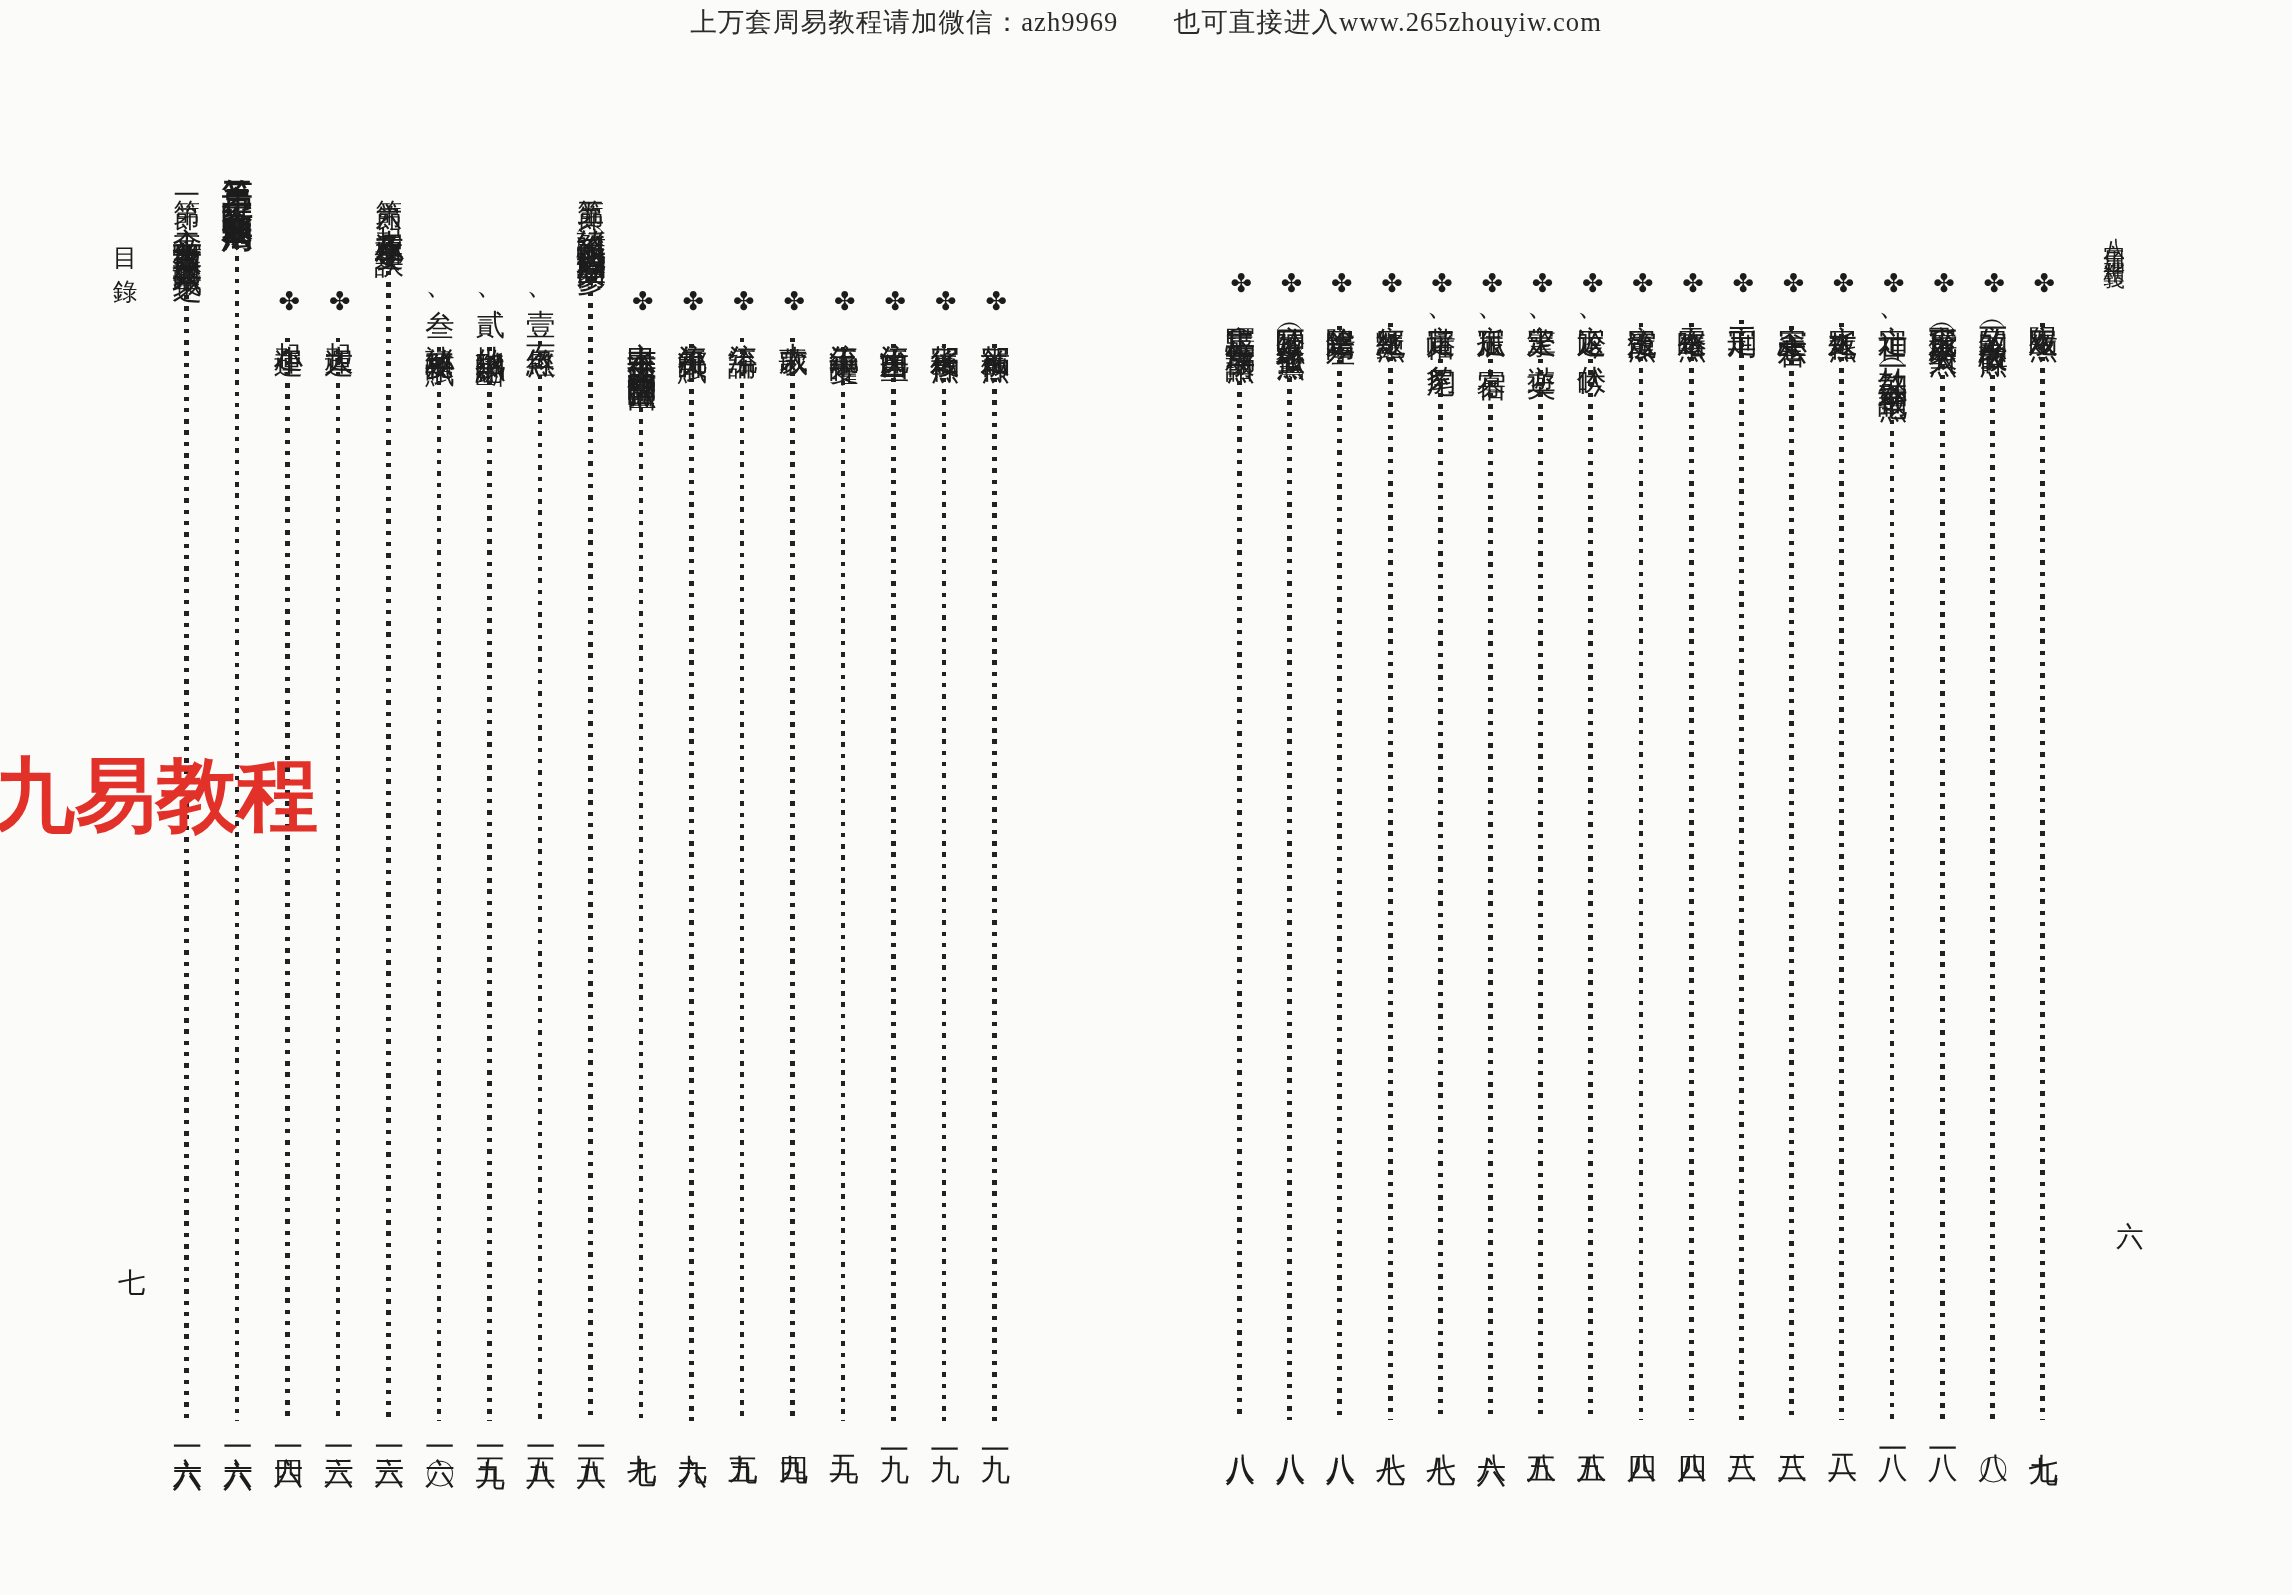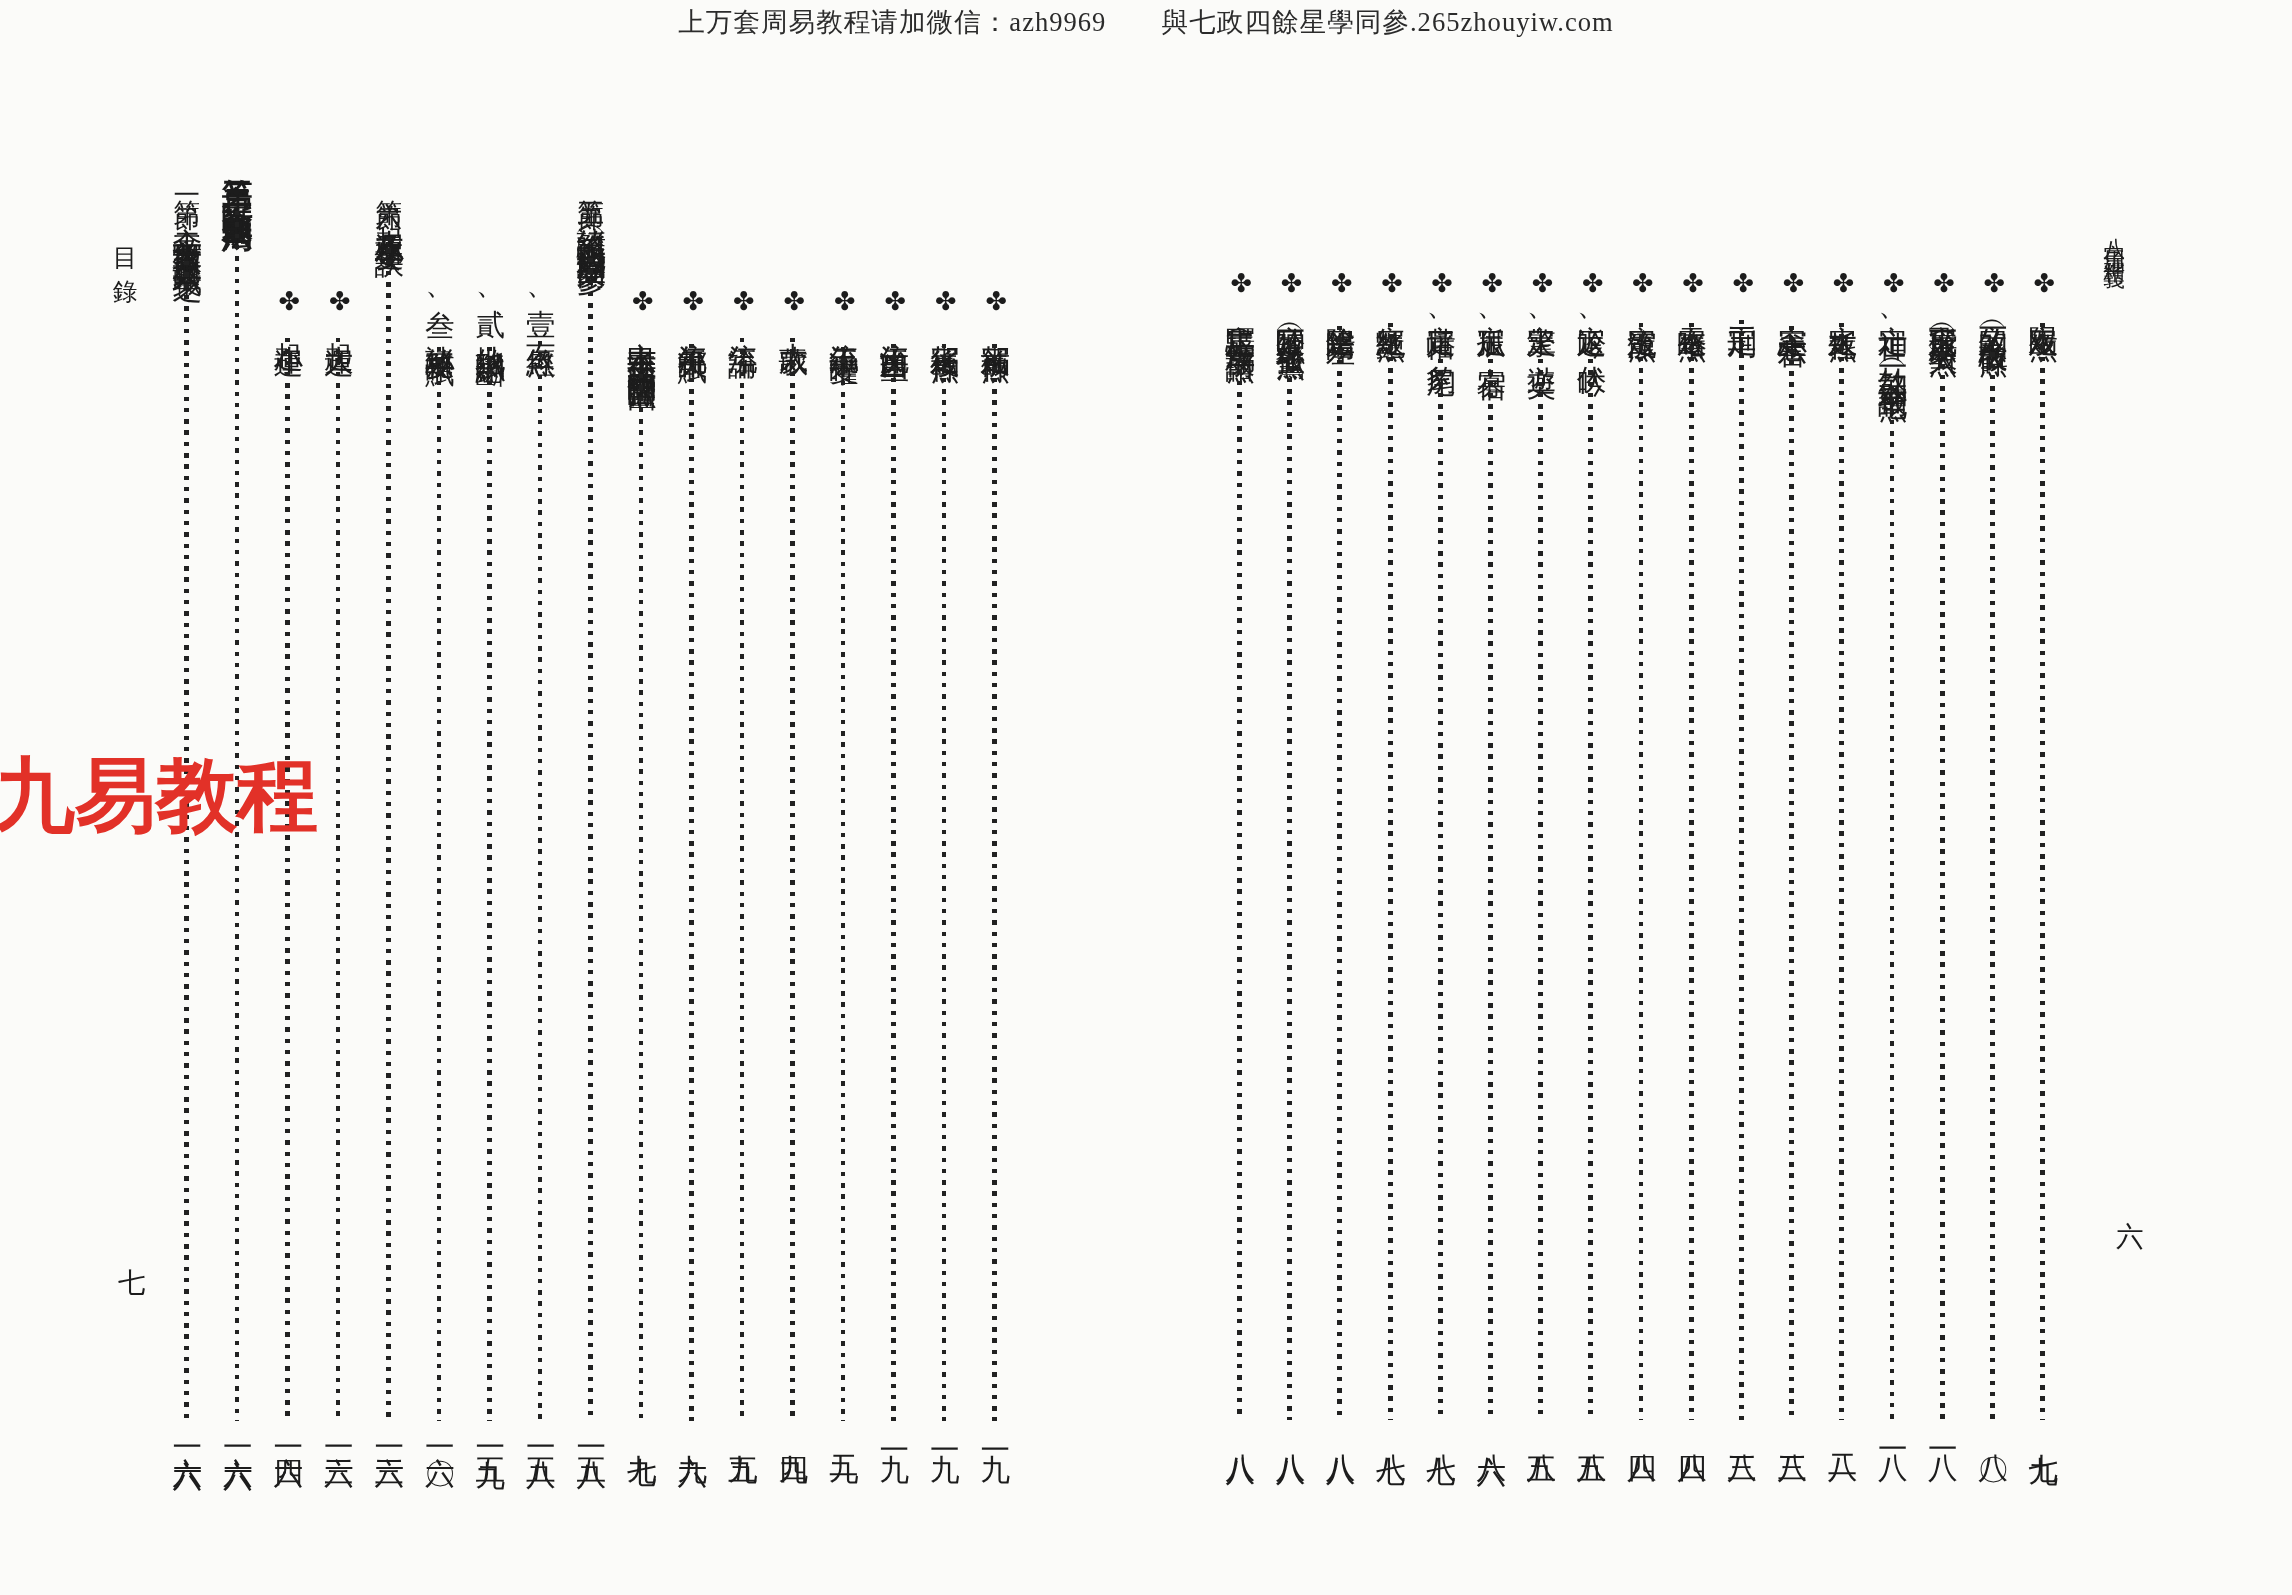--- a/index.html
+++ b/index.html
@@ -31,21 +31,21 @@
   #folio-left{left:118px;top:1269px;}
   .watermark{position:absolute;left:-5.9px;top:755px;z-index:5;
              font-family:"Liberation Sans","DejaVu Sans",sans-serif;
              font-weight:800;font-size:81px;line-height:1;letter-spacing:0;}
 </style>
 </head>
 <body>
 
 <div class="stage">
 
-  <div class="header">上万套周易教程请加微信：azh9969　　與七政四餘星學同參.265zhouyiw.com</div>
+  <div class="header">上万套周易教程请加微信：azh9969　　也可直接进入www.265zhouyiw.com</div>
 
   <div class="page-cols" id="right-cols">
       <div class="col">
         <span class="ttl"><span class="mk">✤</span>定陽双煞</span>
         <div class="leader"></div>
         <span class="pg">七九</span>
       </div>
       <div class="col">
         <span class="ttl"><span class="mk">✤</span>定的煞（一名破碎煞）</span>
         <div class="leader"></div>

